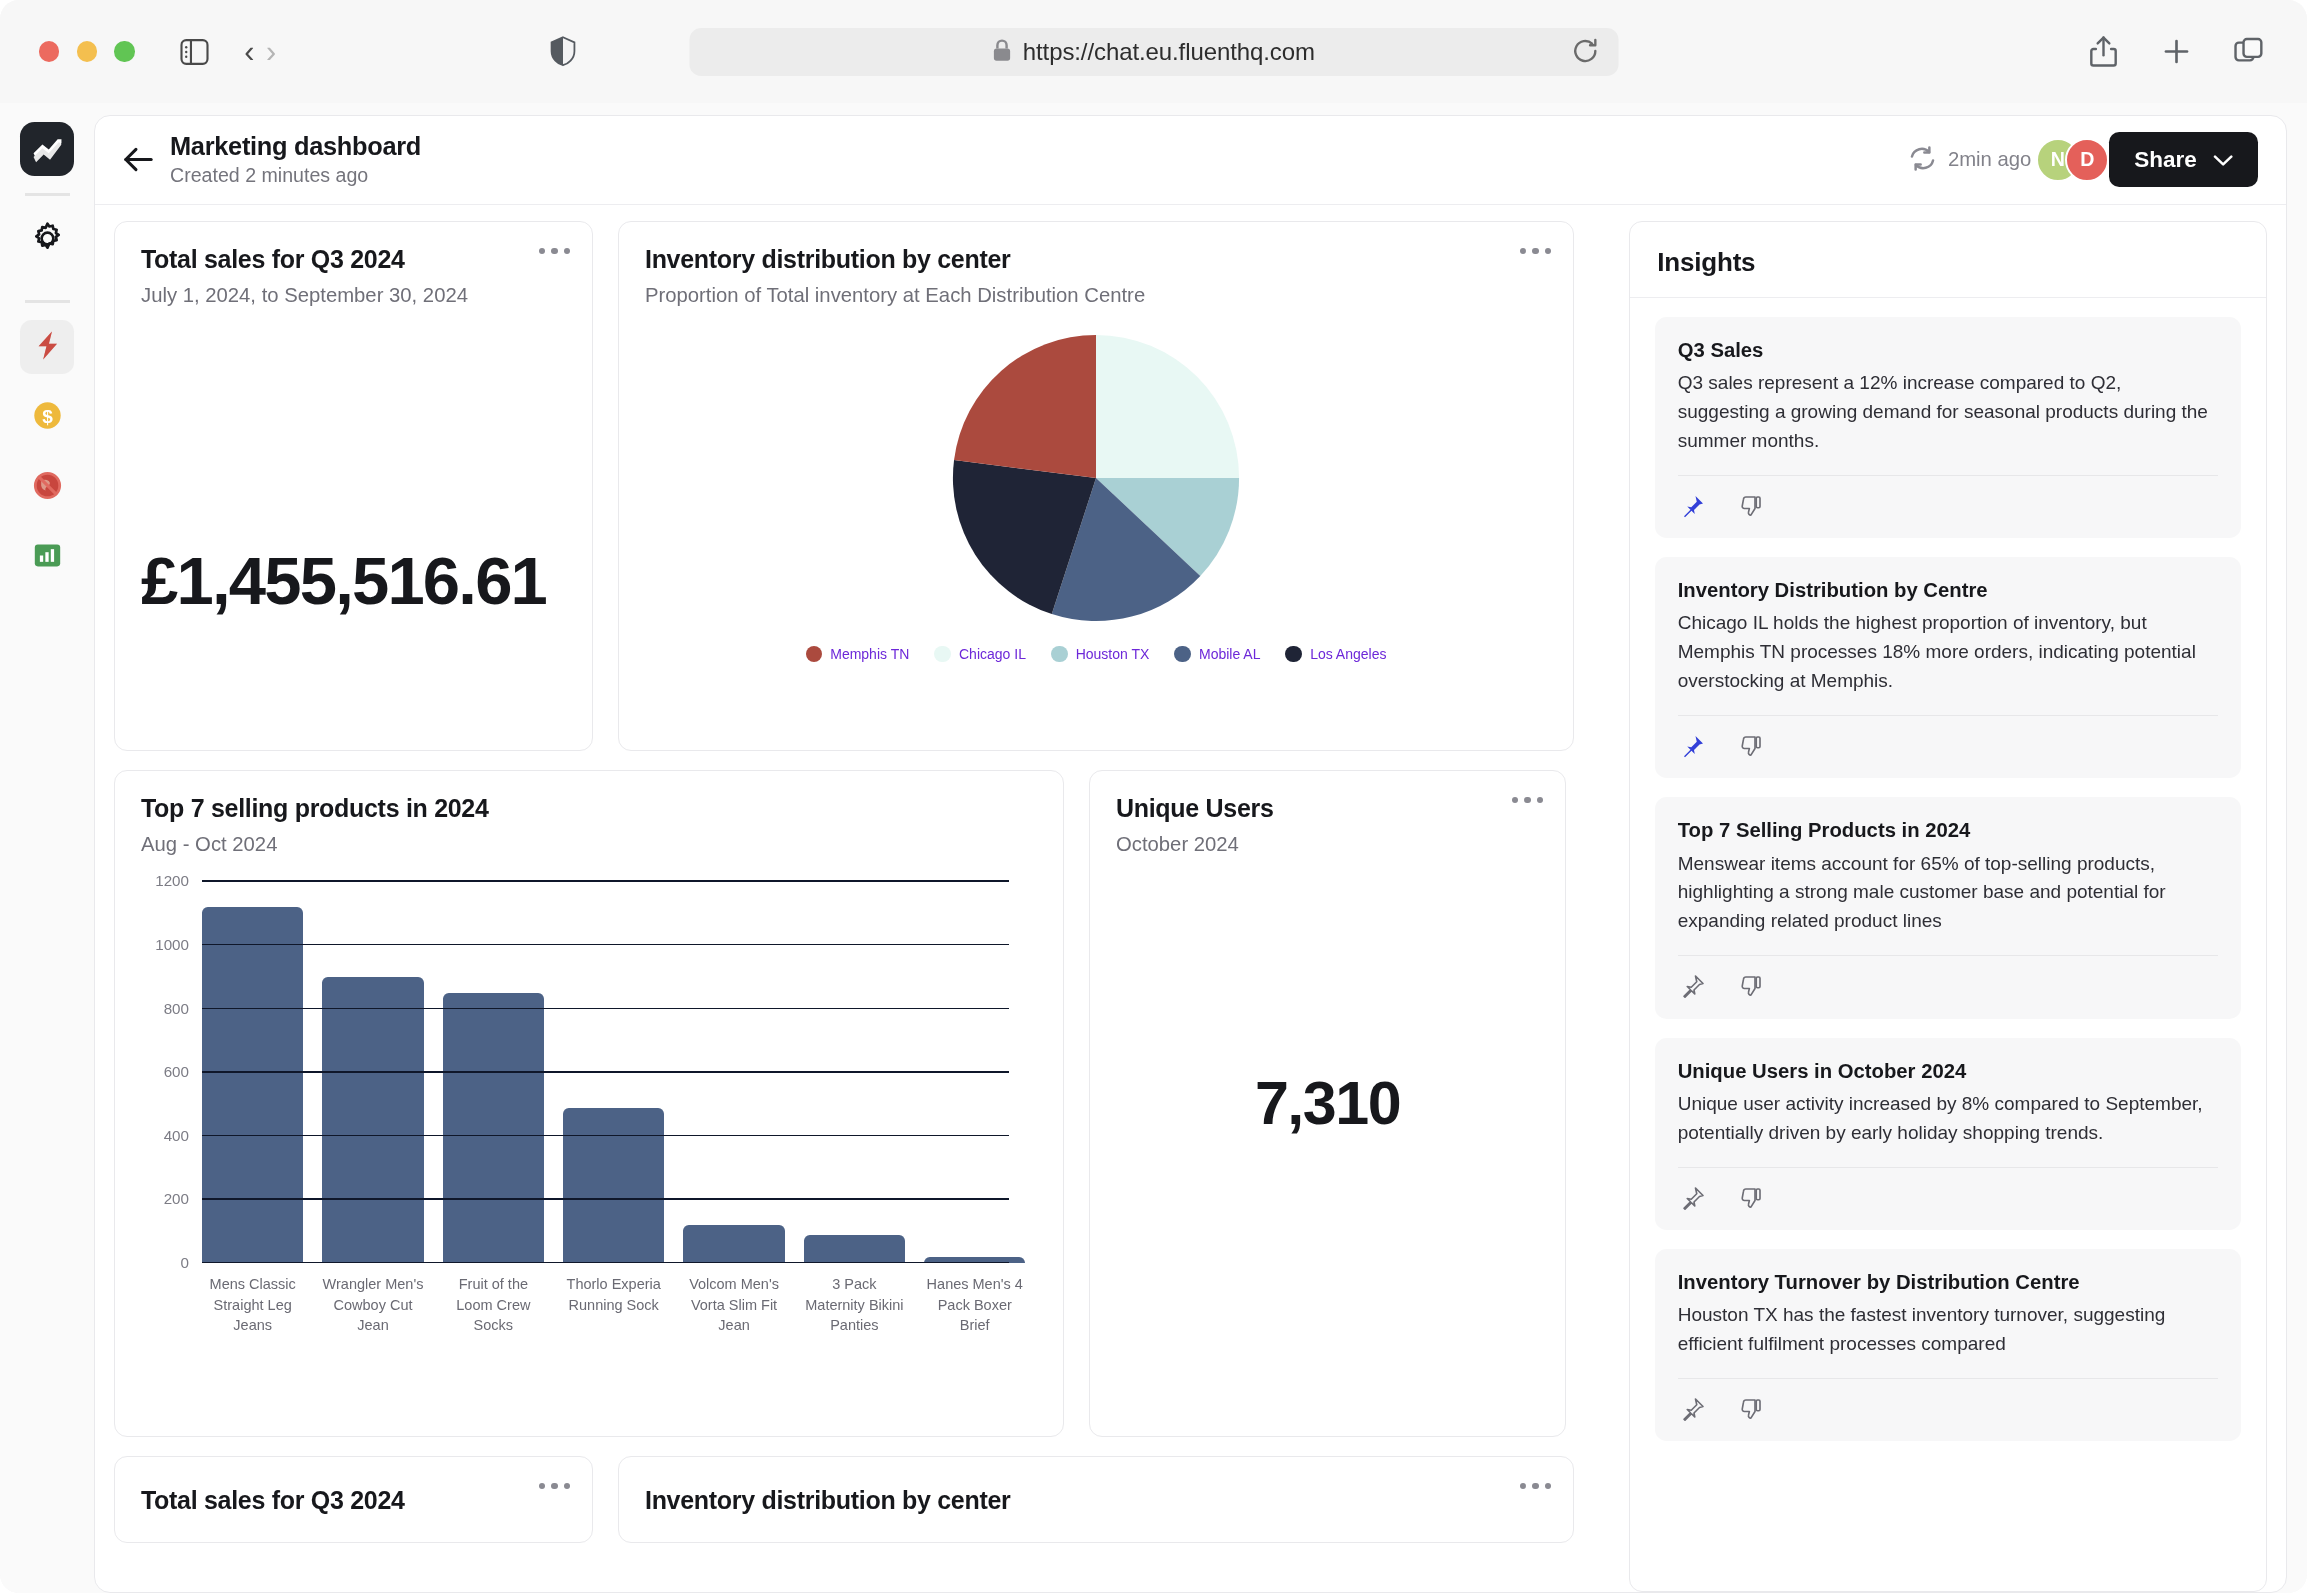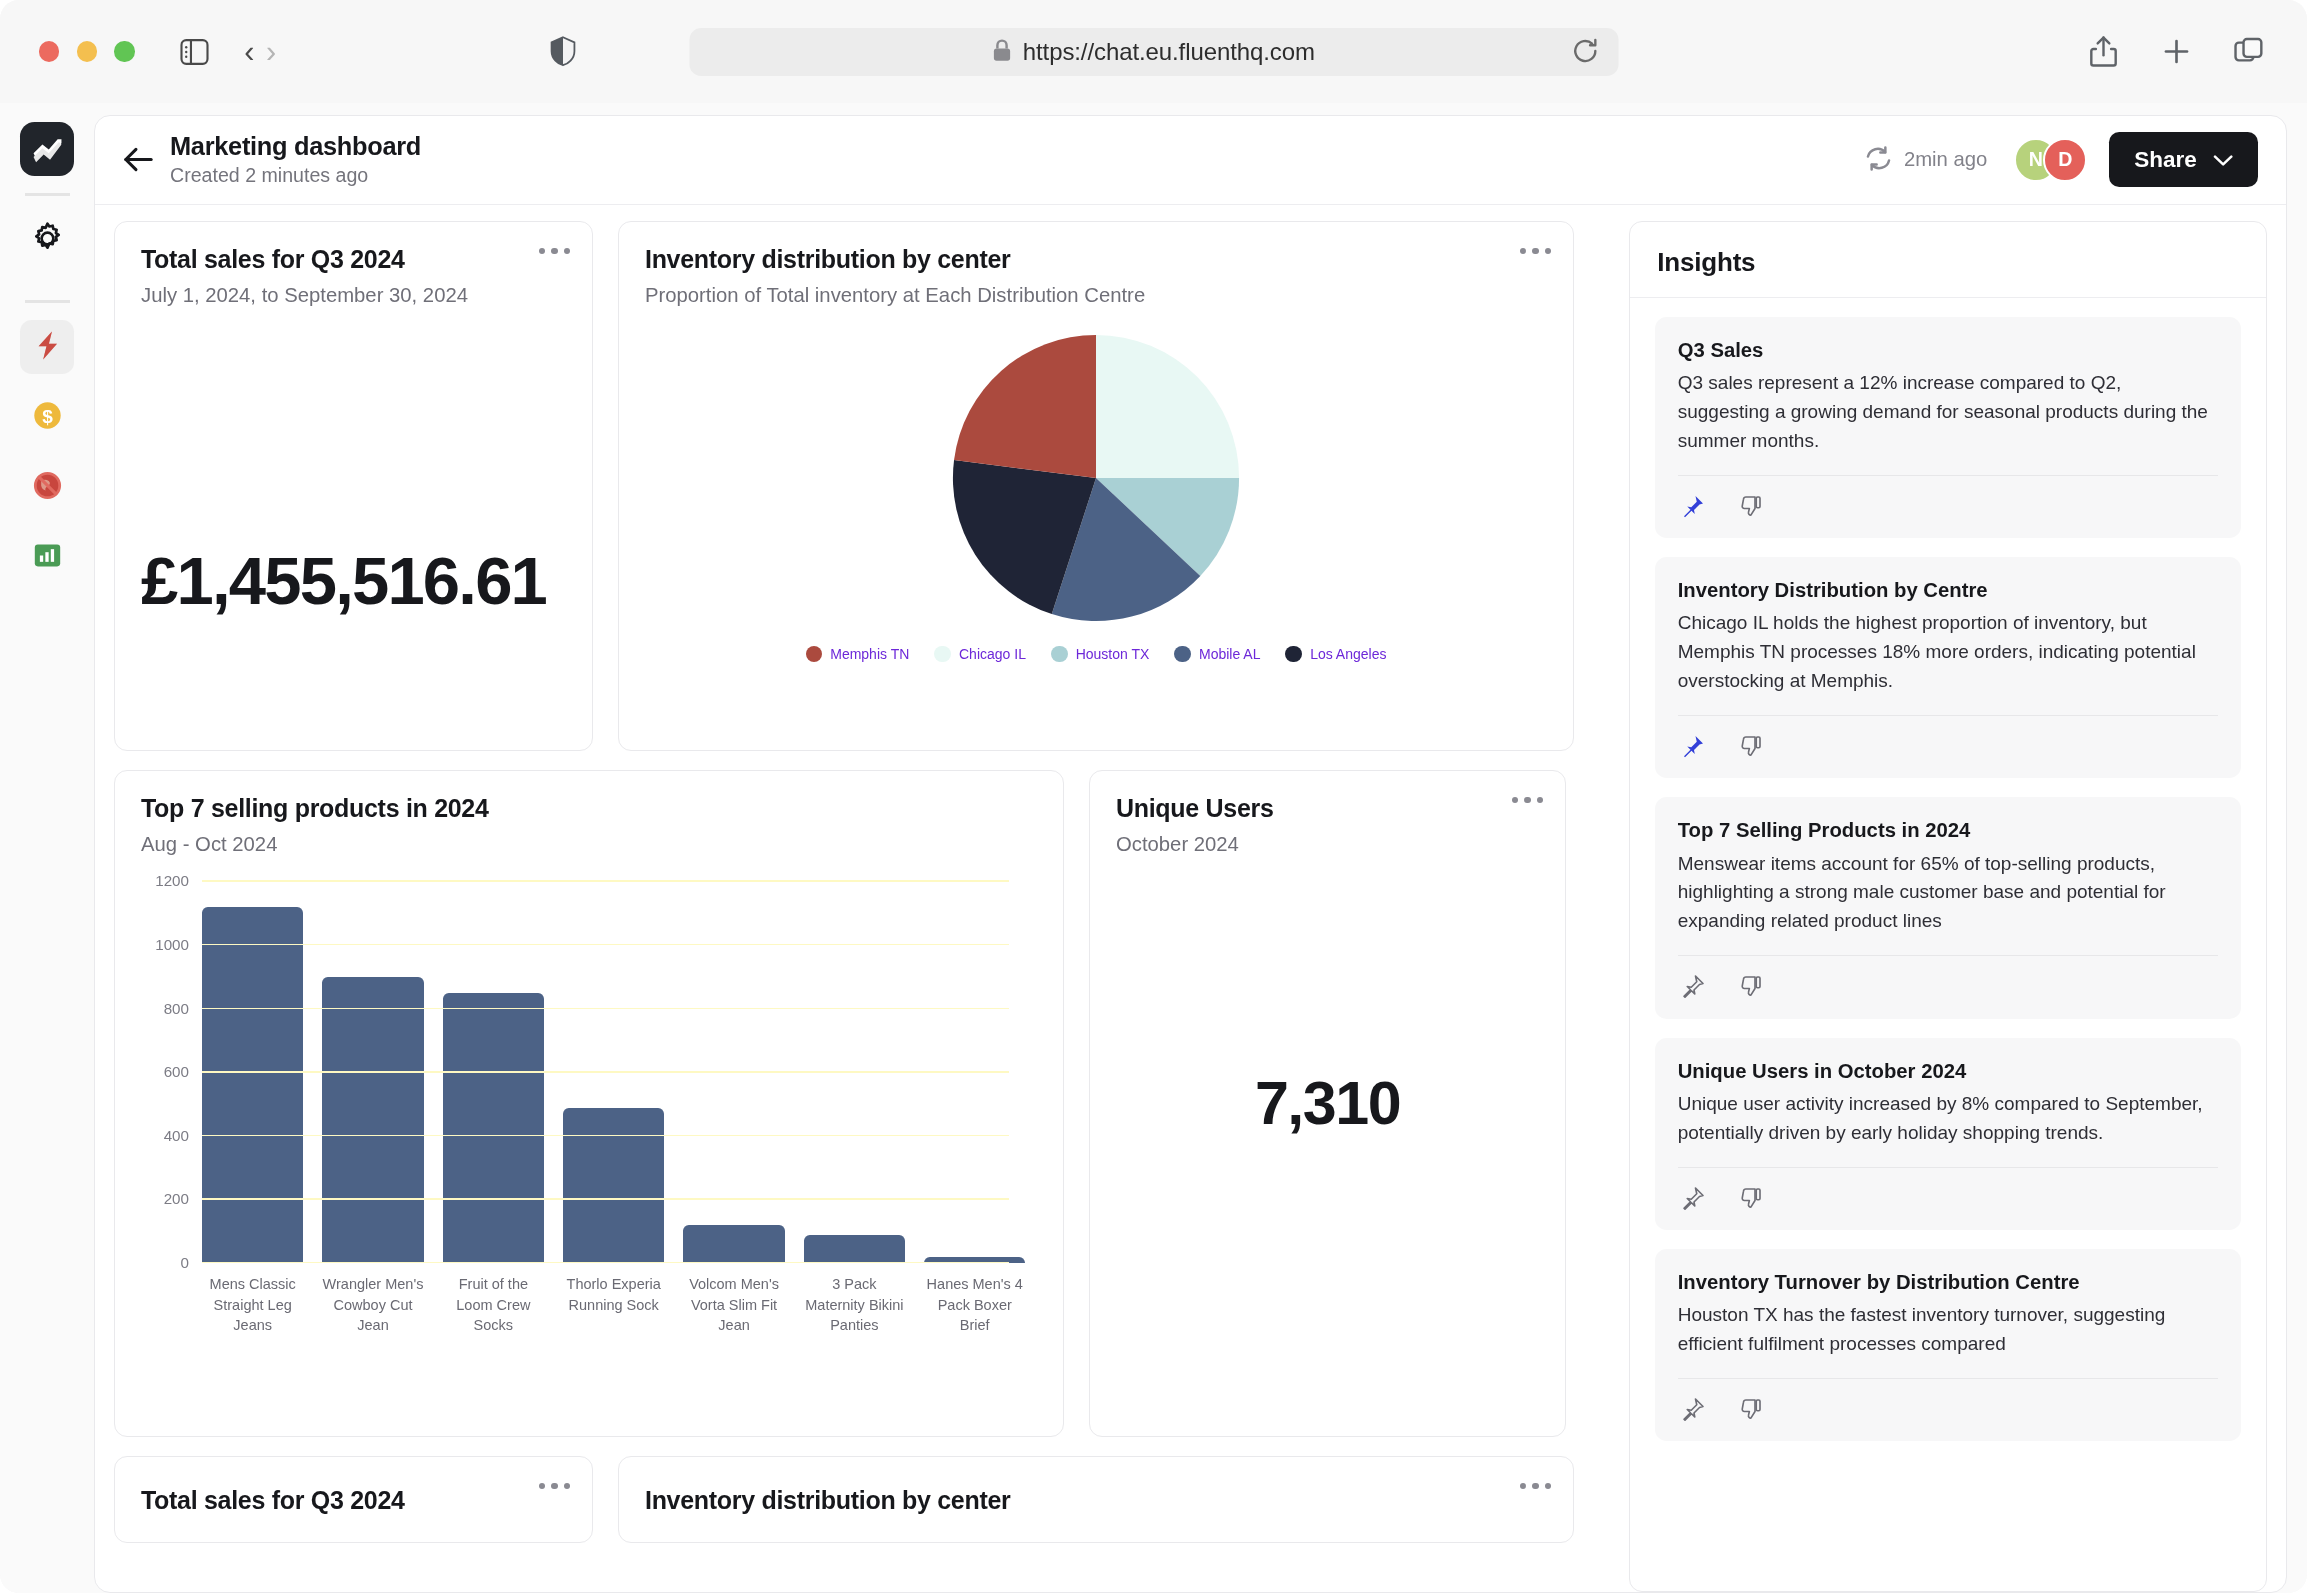--- a/index.html
+++ b/index.html
@@ -108,21 +108,21 @@
     display: flex; align-items: center;
     padding: 0 27.6px 0 23px;
     border-bottom: 1.5px solid #ededf0;
     flex-shrink: 0;
   }
   .back-arrow { width: 41px; height: 41px; display:flex; align-items:center; justify-content:center; color: #1d1d1f; }
   .titleblock { margin-left: 11px; }
   .dash-title { font-size: 25.4px; font-weight: 700; color: #17181c; letter-spacing: -0.3px; }
   .dash-sub { font-size: 19.6px; color: #74747c; margin-top: 3.6px; }
 
-  .header-right { margin-left: auto; display: flex; gap: 22px; }
+  .header-right { margin-left: auto; display: flex; }
   .refresh-chip { display: flex; align-items: center; gap: 11px; color: #82828a; }
   .refresh-txt { font-size: 20.3px; color: #82828a; }
   .avatars { display: flex; align-items: center; position: relative; margin-left: 4.4px; }
   .av {
     width: 44px; height: 44px; border-radius: 50%;
     display: flex; align-items: center; justify-content: center;
     color: #fff; font-size: 19.6px; font-weight: 600;
     border: 2.2px solid #ffffff;
   }
   .av.n { background: #b7d27c; }
@@ -184,21 +184,21 @@
     text-align: center;
     font-size: 61px; font-weight: 800; color: #17181c; letter-spacing: -1.5px;
   }
 
   .card-stub { height: 87px; padding-top: 29px; }
   .card-stub .card-title { font-size: 25px; }
 
   
   .chart { position: relative; margin-top: 14.5px; height: 479px; }
   .plot { position: absolute; left: 61px; right: 11.6px; top: 11.6px; bottom: 86px; }
-  .gridline { position: absolute; left: 0; right: 16px; height: 1.5px; background: #fef9c3; }
+  .gridline { position: absolute; left: 0; right: 16px; height: 1.5px; background: #0f172a; }
   .ytick {
     position: absolute; right: 100%; margin-right: 13px;
     transform: translateY(-50%);
     font-size: 15.2px; color: #7c7c85; white-space: nowrap;
   }
   .bars { position: absolute; left: 0; right: 0; bottom: 0; top: 0; display: flex; align-items: flex-end; gap: 19px; }
   .barcol { flex: 1; display: flex; flex-direction: column; justify-content: flex-end; height: 100%; }
   .bar { width: 100%; background: #4c6286; border-radius: 5.8px 5.8px 0 0; }
   .xlabels { position: absolute; left: 61px; right: 11.6px; bottom: 0; height: 81px; display: flex; gap: 19px; }
   .xlab {

